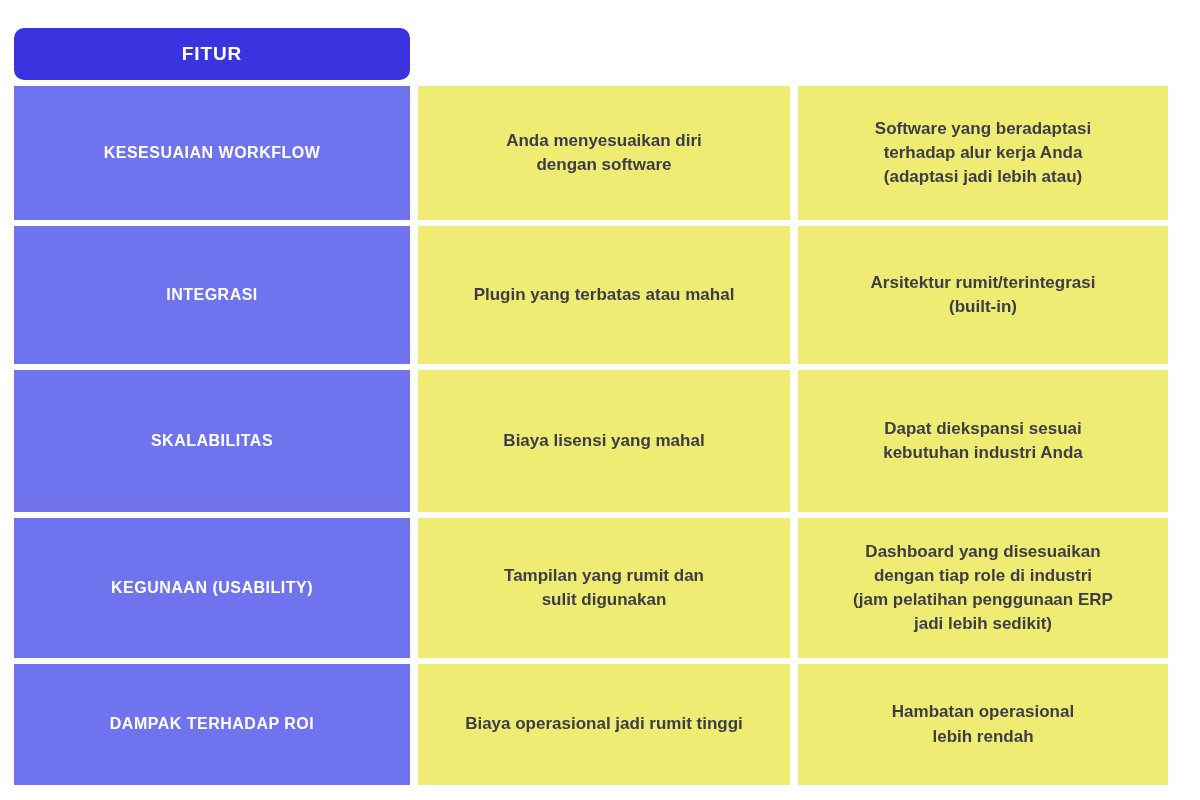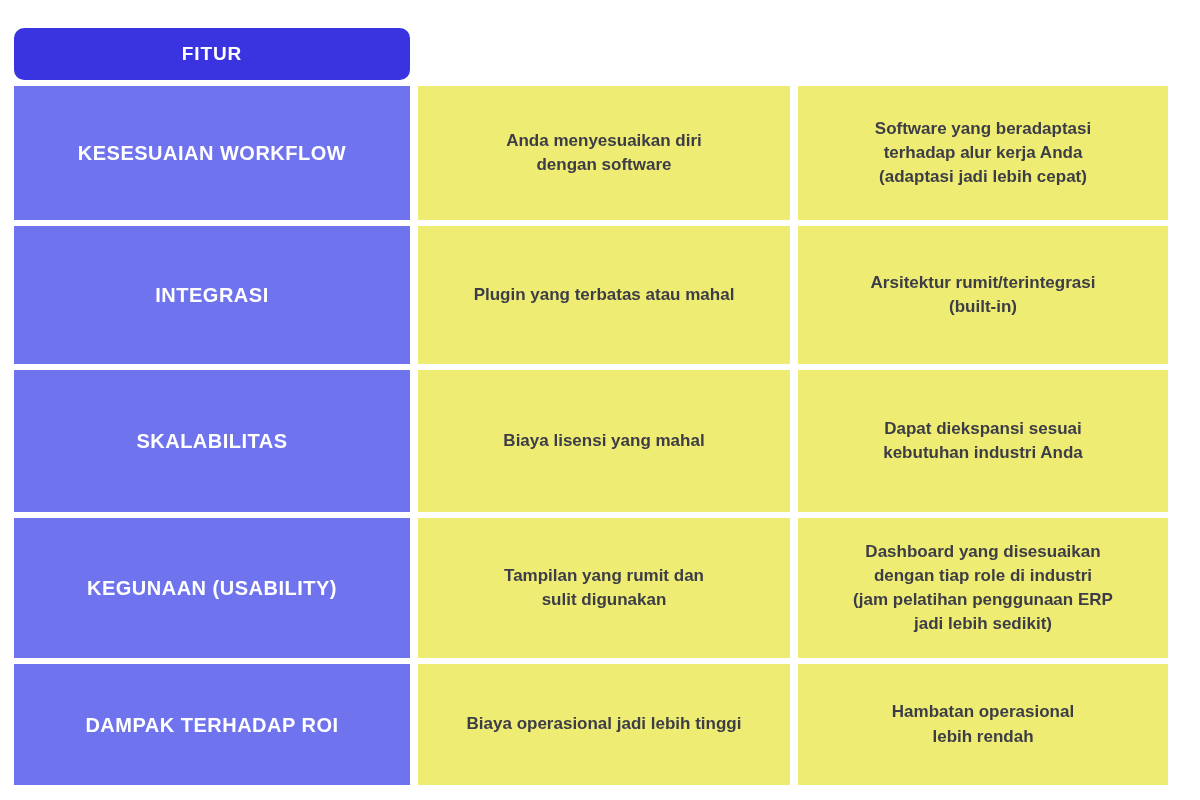--- a/index.html
+++ b/index.html
@@ -60,21 +60,21 @@
     font-weight: 700;
     letter-spacing: 0.9px;
     line-height: 1.15;
     height: 52px;
   }
 
   
   .feature-cell {
     background: #6F74EE;
     color: #ffffff;
-    font-size: 20px;
+    font-size: 16px;
     font-weight: 700;
     letter-spacing: 0.5px;
     line-height: 1.3;
   }
 
   .value-cell {
     background: #EEEC72;
     color: #3D3D47;
     font-size: 17px;
     font-weight: 700;
@@ -110,21 +110,21 @@
     <div class="cell feature-cell col-feature">
       <span class="cell-text">KESESUAIAN WORKFLOW</span>
     </div>
     <div class="cell value-cell col-template">
       <span class="cell-text">Anda menyesuaikan diri
 dengan software</span>
     </div>
     <div class="cell value-cell col-custom">
       <span class="cell-text">Software yang beradaptasi
 terhadap alur kerja Anda
-(adaptasi jadi lebih cepat)</span>
+(adaptasi jadi lebih atau)</span>
     </div>
   </div>
 
   <div class="table-row row-h2">
     <div class="cell feature-cell col-feature">
       <span class="cell-text">INTEGRASI</span>
     </div>
     <div class="cell value-cell col-template">
       <span class="cell-text">Plugin yang terbatas atau mahal</span>
     </div>
@@ -161,21 +161,21 @@
 (jam pelatihan penggunaan ERP
 jadi lebih sedikit)</span>
     </div>
   </div>
 
   <div class="table-row row-h5">
     <div class="cell feature-cell col-feature">
       <span class="cell-text">DAMPAK TERHADAP ROI</span>
     </div>
     <div class="cell value-cell col-template">
-      <span class="cell-text">Biaya operasional jadi lebih tinggi</span>
+      <span class="cell-text">Biaya operasional jadi rumit tinggi</span>
     </div>
     <div class="cell value-cell col-custom">
       <span class="cell-text">Hambatan operasional
 lebih rendah</span>
     </div>
   </div>
 
 </div>
 
 </body></html>

